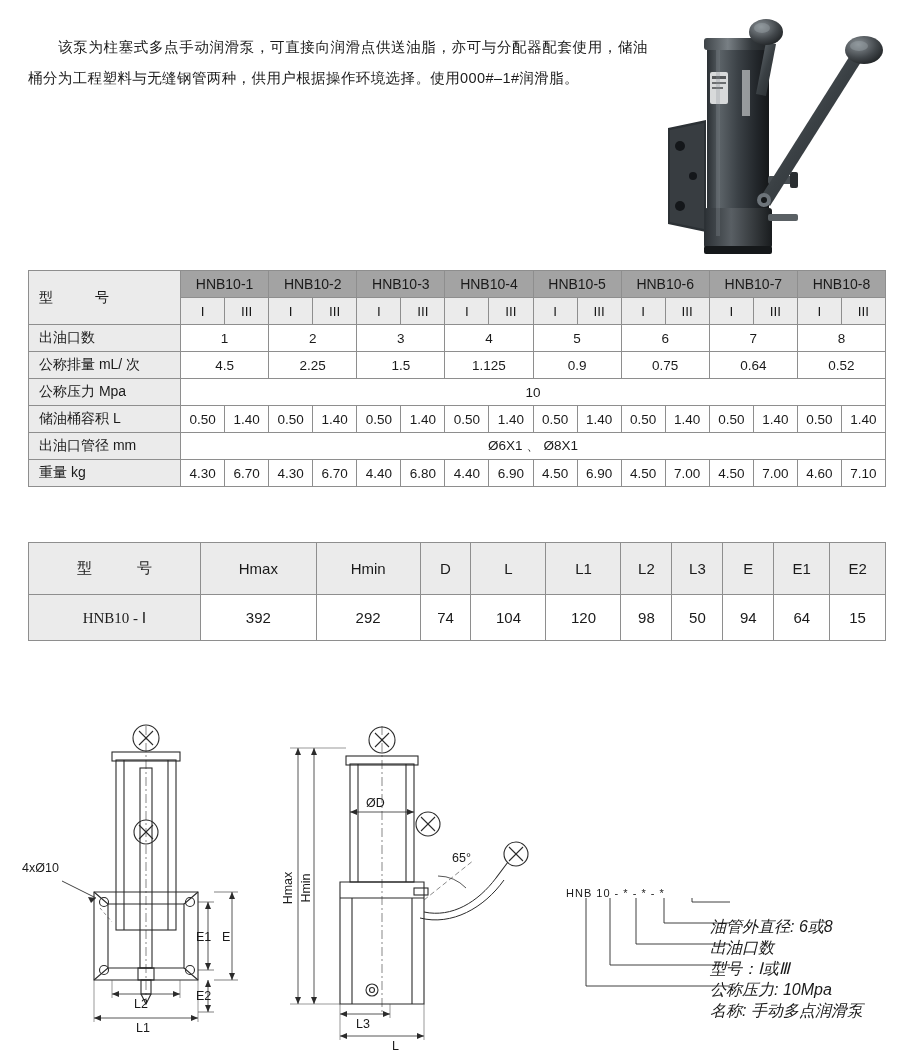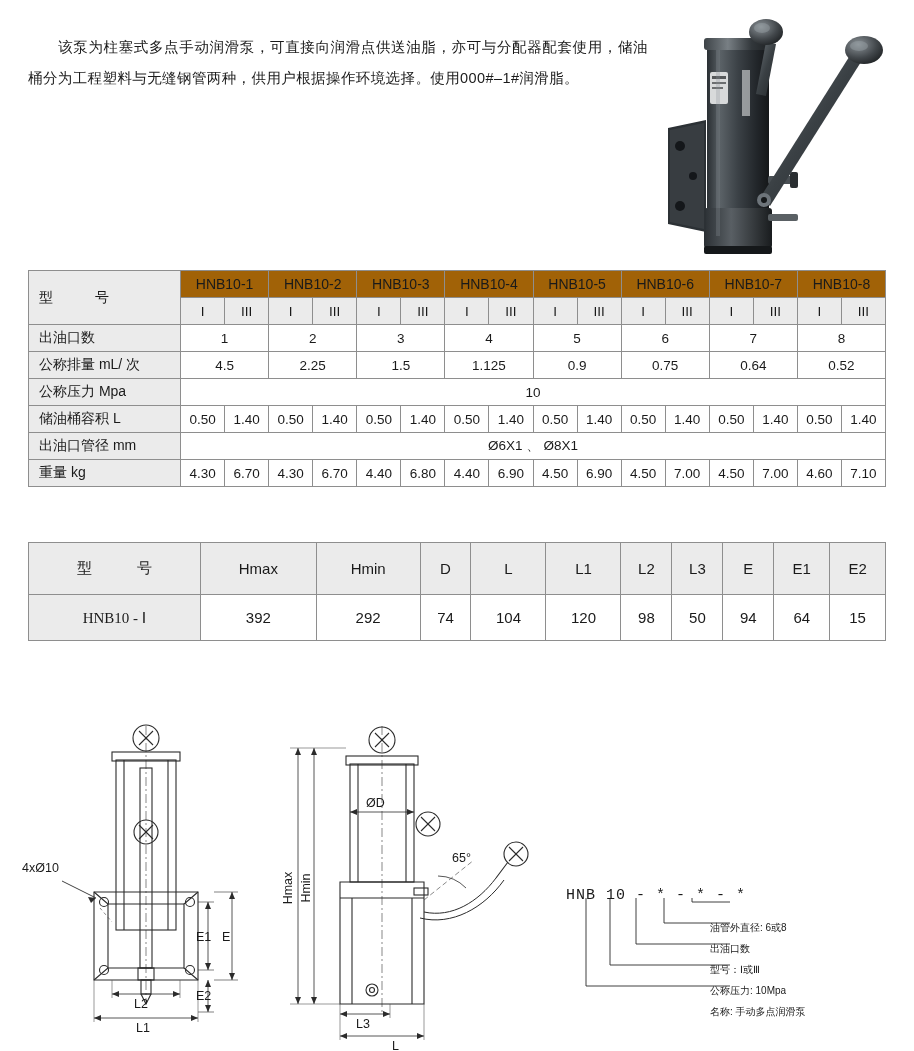--- a/index.html
+++ b/index.html
@@ -57,21 +57,21 @@
     width: 858px;
   }
   .tbl1 td { height: 27px; }
   .tbl1 .hdr { background: #ebebeb; }
   .tbl1 .lbl {
     text-align: left;
     padding-left: 10px;
     background: #ebebeb;
     font-size: 14px;
   }
-  .tbl1 .modelname { background: #a16207; font-size: 14px; margin-left: 13px; }
+  .tbl1 .modelname { background: #a3a3a3; font-size: 14px; margin-left: 13px; }
   .sp-wide { display: inline-block; }
 
   .tbl2 {
     position: absolute;
     left: 28px;
     top: 542px;
     width: 858px;
   }
   .tbl2 td { height: 46px; font-size: 15px; }
   .tbl2 thead td { background: #ebebeb; height: 52px; }
@@ -87,23 +87,23 @@
   }
   .drawings svg { display: block; }
 
   .codeblock {
     position: absolute;
     left: 566px;
     top: 888px;
     font-size: 13px;
     line-height: 1.0;
   }
-  .code-head { font-size: 15px; letter-spacing: 1px; font-family: Liberation Mono, monospace; }
+  .code-head { font-size: 11px; letter-spacing: 1px; }
   .code-list { margin: 0; padding: 0; list-style: none; }
-  .code-list li { height: 21px; font-size: 10px; white-space: nowrap; }
+  .code-list li { height: 21px; font-size: 16px; white-space: nowrap; font-style: italic; }
 </style>
 </head>
 <body>
 
 <div class="intro">
   <span class="ind"></span><span>该泵为柱塞式多点手动润滑泵，可直接向润滑点供送油脂，亦可与分配器配套使用，储油桶分为工程塑料与无缝钢管两种，供用户根据操作环境选择。使用000#–1#润滑脂。</span>
 </div>
 
 <div class="photo">
   <svg width="240" height="248" viewBox="0 0 240 248" xmlns="http://www.w3.org/2000/svg">

